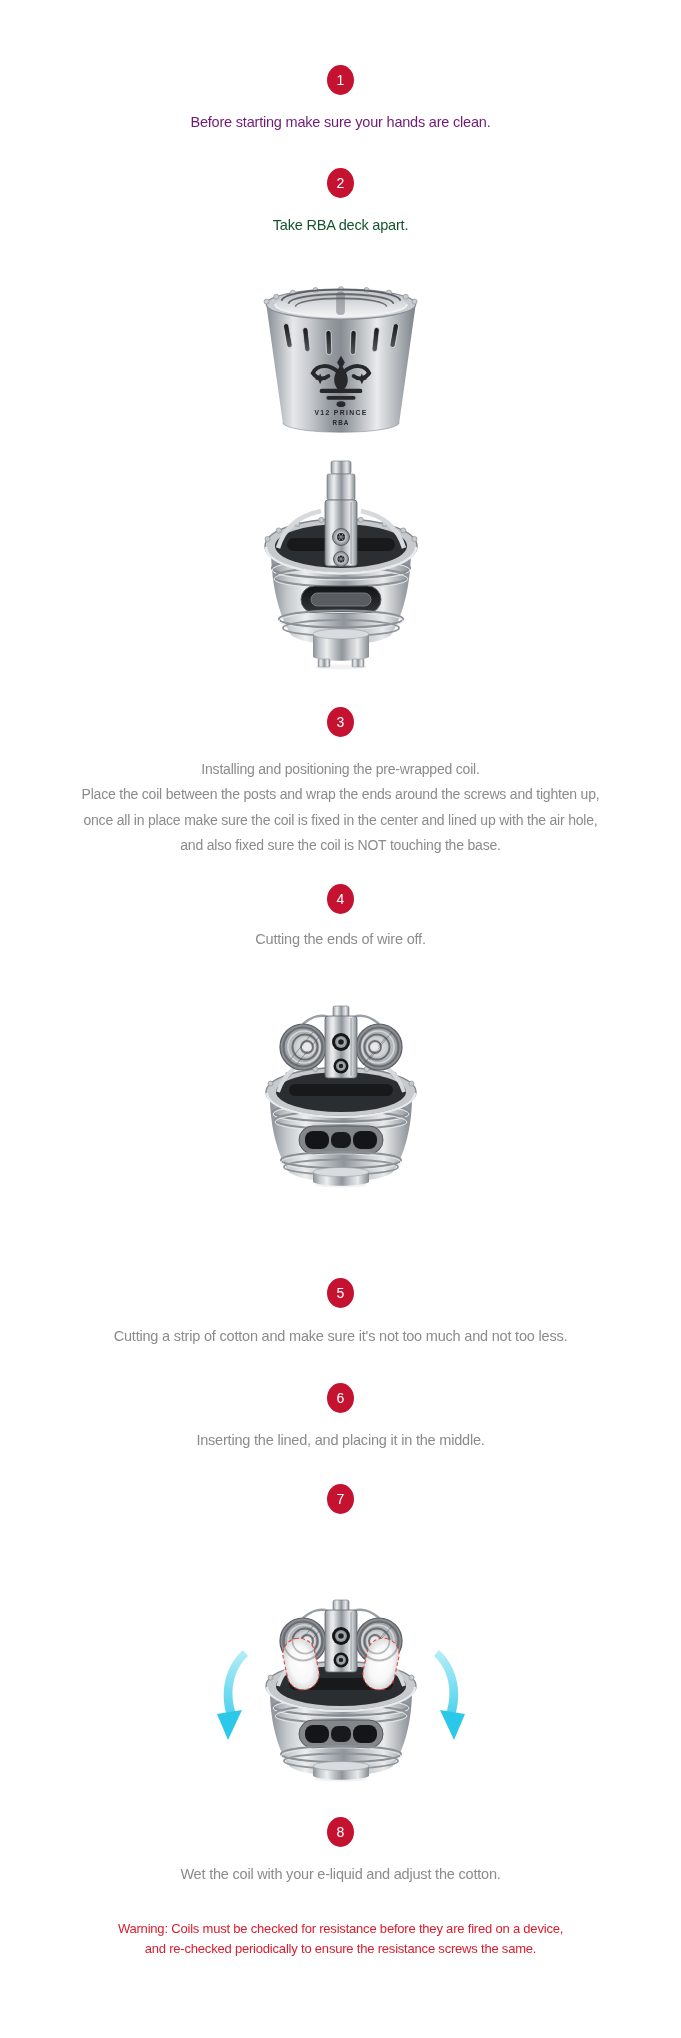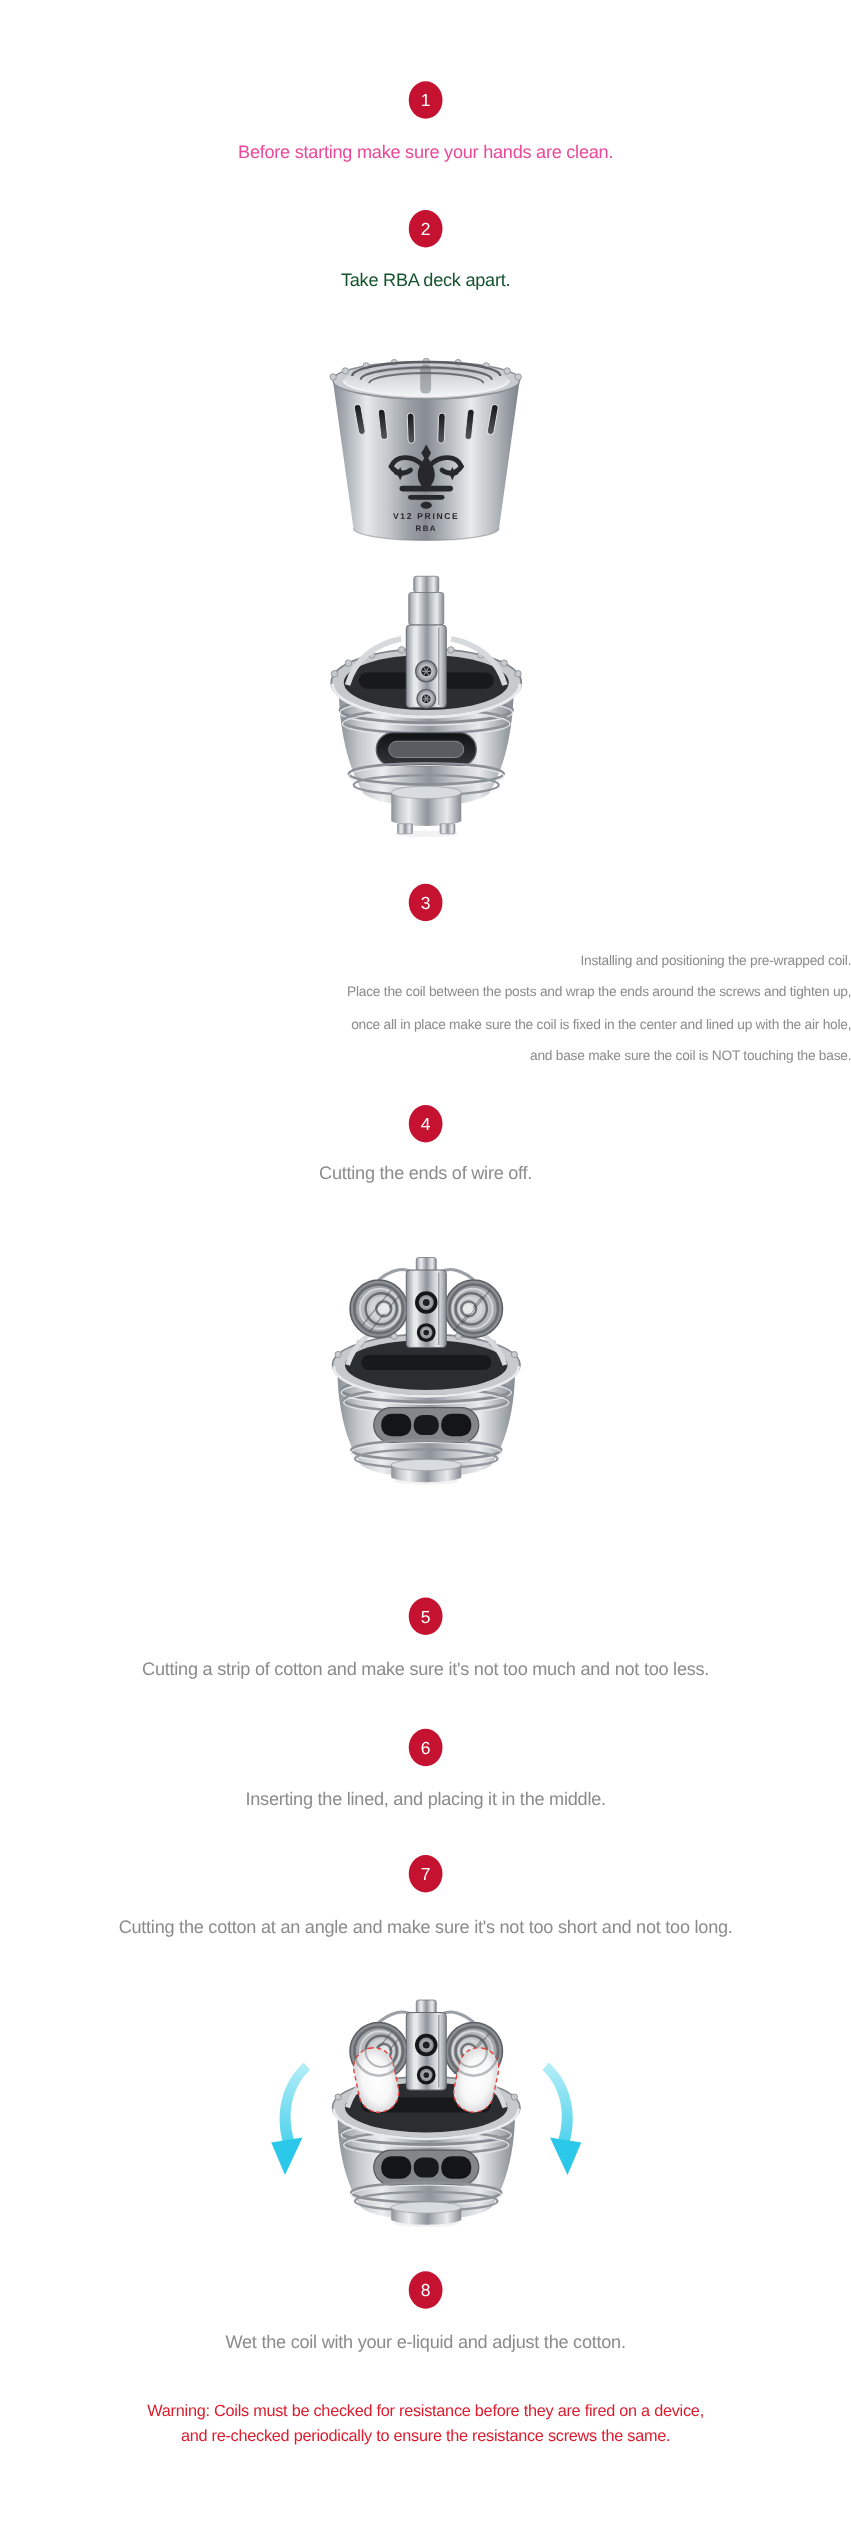--- a/index.html
+++ b/index.html
@@ -2,36 +2,36 @@
 <html><head>
 <meta charset="utf-8">
 <style>
   html,body{margin:0;padding:0;background:#ffffff;}
   .page{position:relative;width:681px;height:2038px;margin:0 auto;background:#ffffff;overflow:hidden;
         font-family:"Liberation Sans","DejaVu Sans",sans-serif;}
   .badge{position:absolute;left:calc(50% - 13.5px);width:27px;height:30px;border-radius:50%;
          background:#c41230;color:#fff;font-size:14px;line-height:30px;text-align:center;}
   .step-text{position:absolute;left:0;width:100%;text-align:center;color:#8b8b8b;
              font-size:14.5px;letter-spacing:-0.2px;line-height:20px;}
-  .step-block{position:absolute;left:0;width:100%;text-align:right;color:#8b8b8b;
-              font-size:11px;letter-spacing:-0.2px;}
+  .step-block{position:absolute;left:0;width:100%;text-align:center;color:#8b8b8b;
+              font-size:14px;letter-spacing:-0.2px;}
   .step-block div{line-height:25.4px;}
   .warning{position:absolute;left:0;width:100%;text-align:center;color:#dd1b2c;
            font-size:13px;letter-spacing:-0.2px;}
   .warning div{line-height:20px;}
   .fig{position:absolute;left:50%;transform:translateX(-50%);}
   svg text{font-family:"Liberation Sans","DejaVu Sans",sans-serif;}
 </style>
 </head>
 <body>
 
 <div class="page">
 
   <div class="badge" style="top: 65px; background: rgb(196, 18, 48);">1</div>
-  <div class="step-text" style="top: 112px; color: #ec4899;">Before starting make sure your hands are clean.</div>
+  <div class="step-text" style="top: 112px; color: #701a75;">Before starting make sure your hands are clean.</div>
 
   <div class="badge" style="top: 168px; background: rgb(196, 18, 48);">2</div>
   <div class="step-text" style="top: 215px; color: #14532d;">Take RBA deck apart.</div>
 
   <div class="fig" style="top:278px">
     <svg width="165" height="165" viewBox="0 0 170 170">
       <defs>
         <linearGradient id="aBody" x1="0" y1="0" x2="1" y2="0">
           <stop offset="0" stop-color="#878d93"></stop>
             <stop offset=".07" stop-color="#aab0b5"></stop>
@@ -170,21 +170,21 @@
       </g>
       <path d="M5,89 A75,26.5 0 0 0 155,89" stroke="#e9ebec" stroke-width="2.5" fill="none"></path>
     </svg>
   </div>
 
   <div class="badge" style="top: 707px; background: rgb(196, 18, 48);">3</div>
   <div class="step-block" style="top: 757px; color: rgb(139, 139, 139);">
     <div>Installing and positioning the pre-wrapped coil.</div>
     <div>Place the coil between the posts and wrap the ends around the screws and tighten up,</div>
     <div>once all in place make sure the coil is fixed in the center and lined up with the air hole,</div>
-    <div>and base make sure the coil is NOT touching the base.</div>
+    <div>and also fixed sure the coil is NOT touching the base.</div>
   </div>
 
   <div class="badge" style="top: 884px; background: rgb(196, 18, 48);">4</div>
   <div class="step-text" style="top: 929px; color: rgb(139, 139, 139);">Cutting the ends of wire off.</div>
 
   <div class="fig" style="top:1004px">
     <svg width="158" height="184" viewBox="0 0 158 184">
       <defs>
         <linearGradient id="cMet" x1="0" y1="0" x2="1" y2="0">
           <stop offset="0" stop-color="#8a9096"></stop>
@@ -282,21 +282,20 @@
     </svg>
   </div>
 
   <div class="badge" style="top: 1278px; background: rgb(196, 18, 48);">5</div>
   <div class="step-text" style="top: 1326px; color: rgb(139, 139, 139);">Cutting a strip of cotton and make sure it's not too much and not too less.</div>
 
   <div class="badge" style="top: 1383px; background: rgb(196, 18, 48);">6</div>
   <div class="step-text" style="top: 1430px; color: rgb(139, 139, 139);">Inserting the lined, and placing it in the middle.</div>
 
   <div class="badge" style="top: 1484px; background: rgb(196, 18, 48);">7</div>
-  <div class="step-text" style="top: 1532px; color: rgb(139, 139, 139);">Cutting the cotton at an angle and make sure it's not too short and not too long.</div>
 
   <div class="fig" style="top:1598px">
     <svg width="290" height="192" viewBox="0 0 290 192" xmlns:xlink="http://www.w3.org/1999/xlink">
       <defs>
         <linearGradient id="dArrL" gradientUnits="userSpaceOnUse" x1="40" y1="52" x2="30" y2="140">
           <stop offset="0" stop-color="#b4eef7"></stop>
             <stop offset="1" stop-color="#2cc8e9"></stop>
         </linearGradient>
         <linearGradient id="dArrR" gradientUnits="userSpaceOnUse" x1="250" y1="52" x2="260" y2="140">
           <stop offset="0" stop-color="#b4eef7"></stop>

